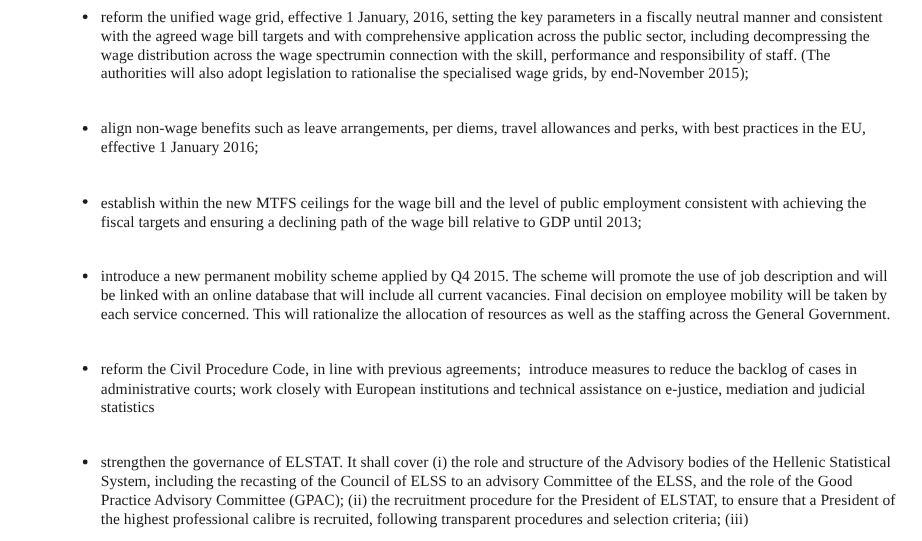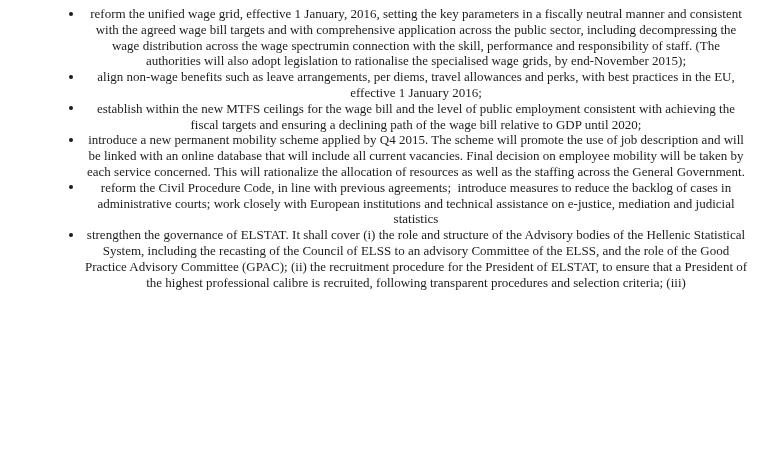--- a/index.html
+++ b/index.html
@@ -23,25 +23,25 @@
   ul.bullet-list {
     list-style: none;
     margin: 0;
     padding: 6px 20px 0 67px;
   }
   li.bullet-item {
     position: relative;
     padding-left: 17px;
     font-size: 13px;
     line-height: 15.8px;
-    text-align: center;
+    text-align: left;
     max-width: 664px;
   }
   li.bullet-item + li.bullet-item {
-    margin-top: 0;
+    margin-top: 30px;
   }
   li.bullet-item.gap-a {
     margin-top: 30px;
   }
   li.bullet-item.gap-b {
     margin-top: 26px;
   }
   .bullet-dot {
     position: absolute;
     left: 2px;
@@ -60,21 +60,21 @@
     <li class="bullet-item">
       <span class="bullet-dot"></span>
       <span>reform the unified wage grid, effective 1 January, 2016, setting the key parameters in a fiscally neutral manner and consistent with the agreed wage bill targets and with comprehensive application across the public sector, including decompressing the wage distribution across the wage spectrumin connection with the skill, performance and responsibility of staff. (The authorities will also adopt legislation to rationalise the specialised wage grids, by end-November 2015);</span>
     </li>
     <li class="bullet-item">
       <span class="bullet-dot"></span>
       <span>align non-wage benefits such as leave arrangements, per diems, travel allowances and perks, with best practices in the EU, effective 1 January 2016;</span>
     </li>
     <li class="bullet-item">
       <span class="bullet-dot"></span>
-      <span>establish within the new MTFS ceilings for the wage bill and the level of public employment consistent with achieving the fiscal targets and ensuring a declining path of the wage bill relative to GDP until 2020;</span>
+      <span>establish within the new MTFS ceilings for the wage bill and the level of public employment consistent with achieving the fiscal targets and ensuring a declining path of the wage bill relative to GDP until 2013;</span>
     </li>
     <li class="bullet-item">
       <span class="bullet-dot"></span>
       <span>introduce a new permanent mobility scheme applied by Q4 2015. The scheme will promote the use of job description and will be linked with an online database that will include all current vacancies. Final decision on employee mobility will be taken by each service concerned. This will rationalize the allocation of resources as well as the staffing across the General Government.</span>
     </li>
     <li class="bullet-item gap-a">
       <span class="bullet-dot"></span>
       <span>reform the Civil Procedure Code, in line with previous agreements;&nbsp; introduce measures to reduce the backlog of cases in administrative courts; work closely with European institutions and technical assistance on e-justice, mediation and judicial statistics</span>
     </li>
     <li class="bullet-item gap-b">

